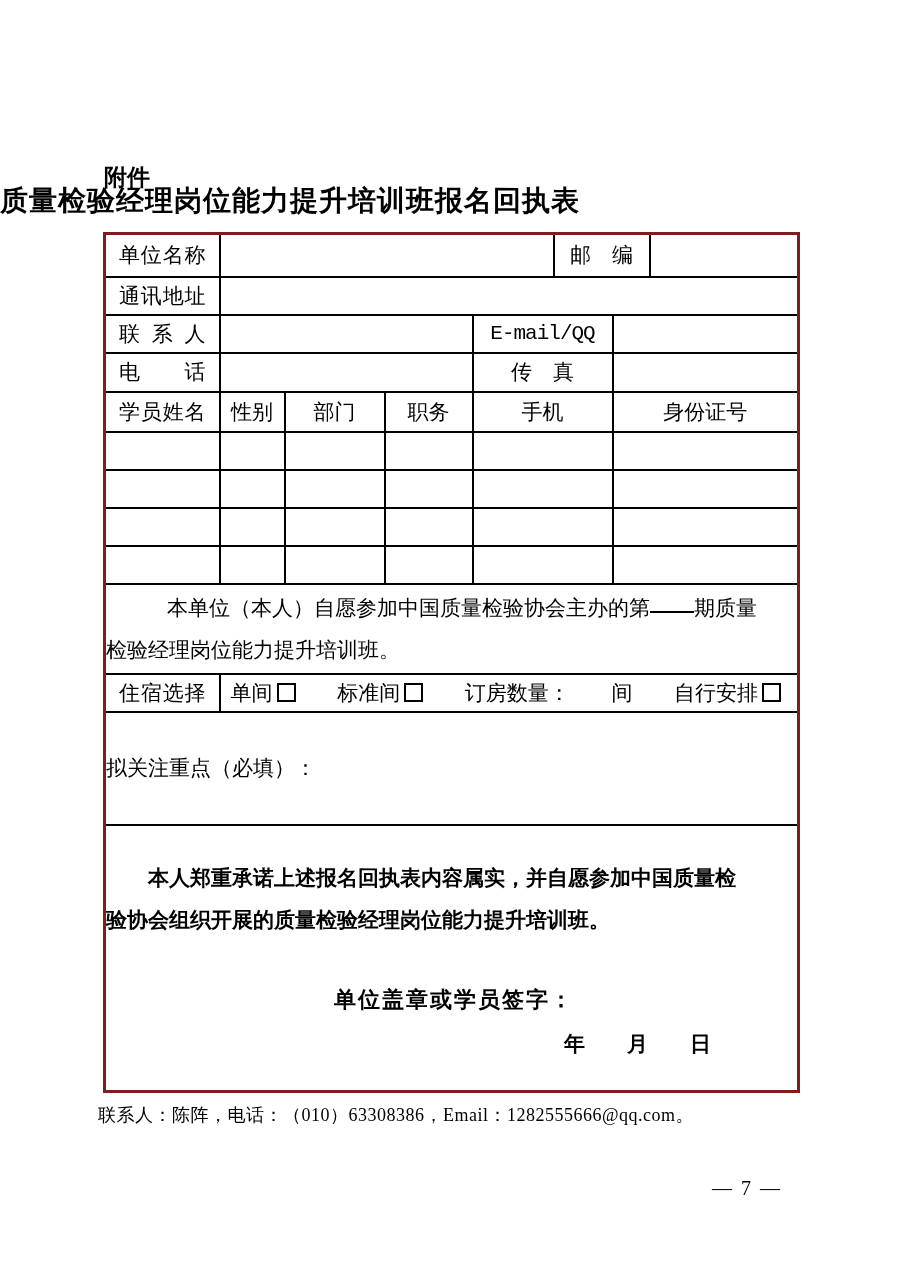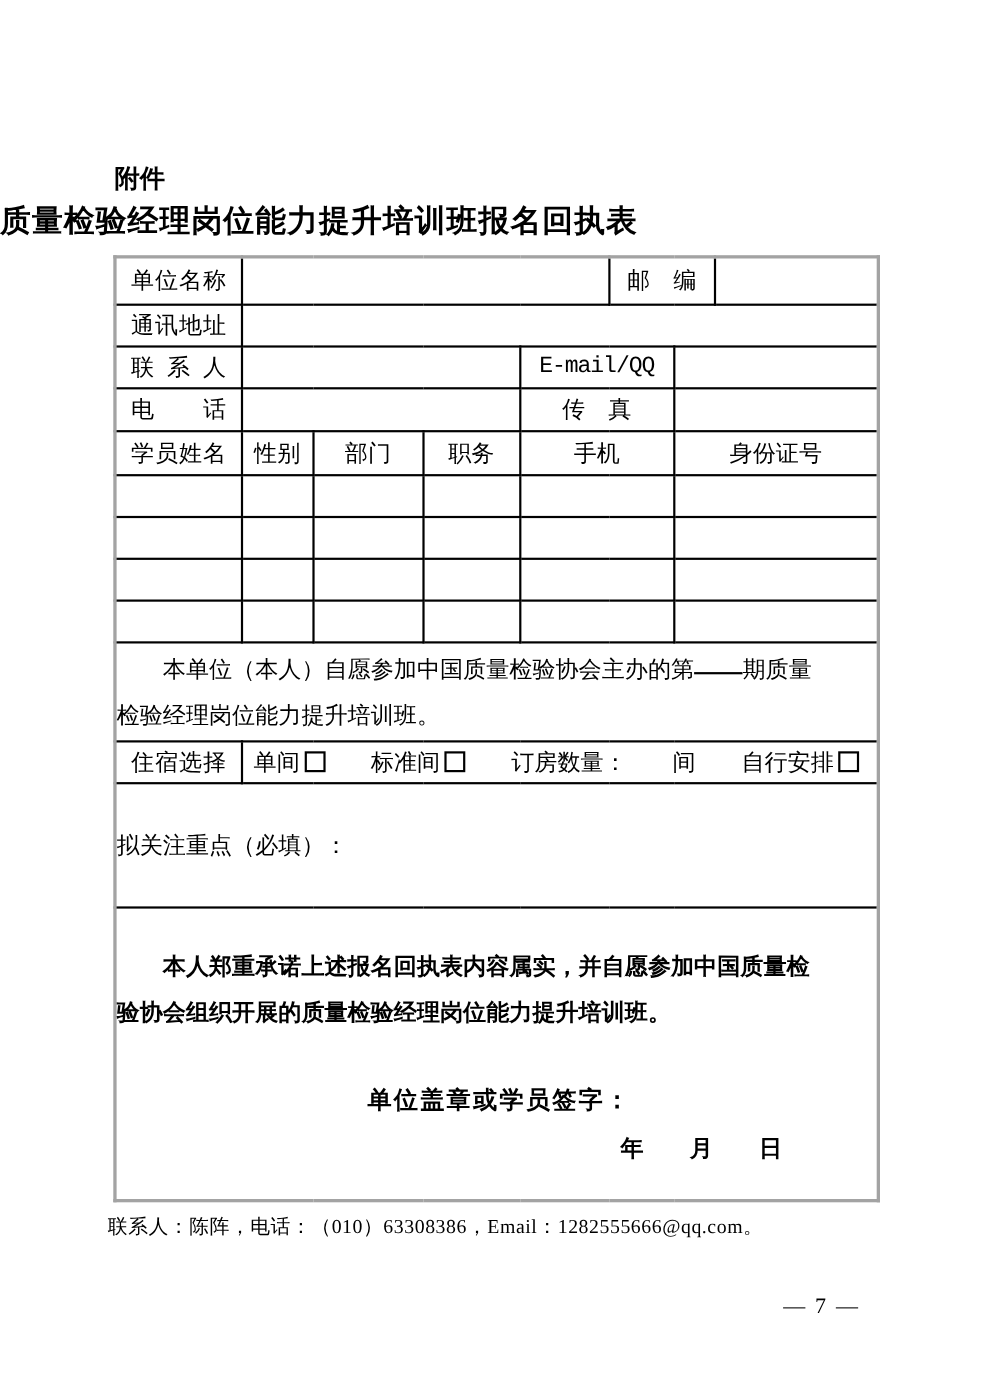--- a/index.html
+++ b/index.html
@@ -1,42 +1,42 @@
 <!DOCTYPE html>
 <html><head>
 <meta charset="utf-8">
 <style>
   html,body{margin:0;padding:0;}
   body{
     width:900px;height:1273px;position:relative;background:#ffffff;color:#000;
     font-family:"Liberation Serif", serif;
   }
   .attachment{
-    position:absolute;left:104px;top:147px;font-size:23px;font-weight:bold;
+    position:absolute;left:104px;top:162px;font-size:23px;font-weight:bold;
   }
   .title{
     position:absolute;left:0;top:182px;width:900px;
     font-size:28px;font-weight:bold;letter-spacing:1px;
   }
   table.form{
     position:absolute;left:103px;top:232px;width:694px;
-    border-collapse:collapse;table-layout:fixed;border:3px solid #a3a3a3;
+    border-collapse:collapse;table-layout:fixed;border:3px solid #7f1d1d;
   }
   table.form td{
     border:2px solid #000;font-size:21px;padding:0;vertical-align:middle;
     overflow:hidden;
   }
   .jl{text-align:justify;text-align-last:justify;padding:0 13px !important;}
   .ctr{text-align:center;}
   td.email{font-family:Liberation Mono, monospace;font-size:19px;letter-spacing:-1px;}
   tr.r1{height:43px;} tr.r2{height:38px;} tr.r3{height:38px;} tr.r4{height:39px;}
   tr.r5{height:40px;} tr.re{height:38px;}
   tr.r10{height:90px;} tr.r11{height:38px;} tr.r12{height:113px;} tr.r13{height:267px;font-weight:bold;}
   td.para{vertical-align:top;padding:2px 8px;font-size:22px;line-height:42px;}
-  .pline1{text-indent:2em;white-space:nowrap;}
+  .pline1{text-indent:2em;white-space:nowrap;padding-left:19px;}
   .blankline{display:inline-block;width:44px;height:2px;background:#000;vertical-align:2px;}
   .opts{
     display:flex;align-items:center;justify-content:space-between;
     padding:0 16px 0 10px;font-size:21px;
   }
   .opt{white-space:nowrap;}
   .cb{
     display:inline-block;width:15px;height:15px;border:2px solid #000;
     margin-left:4px;vertical-align:-2px;
   }

